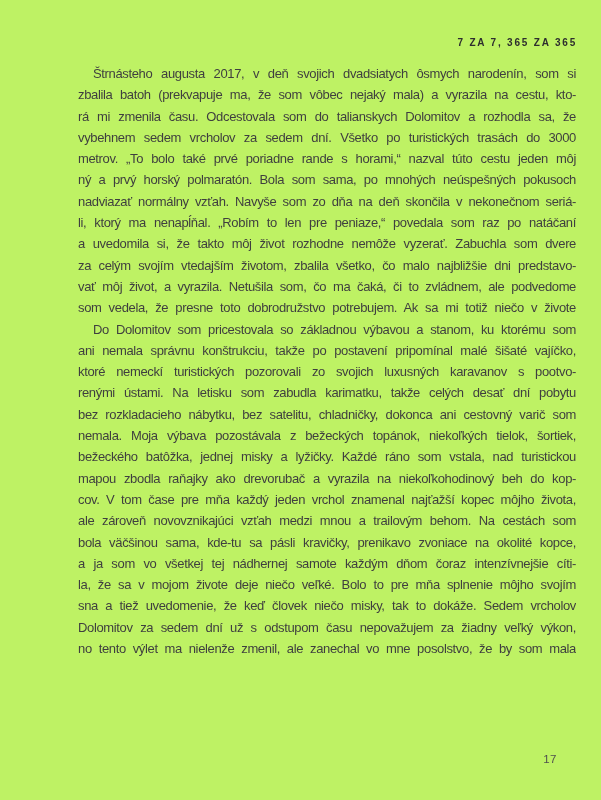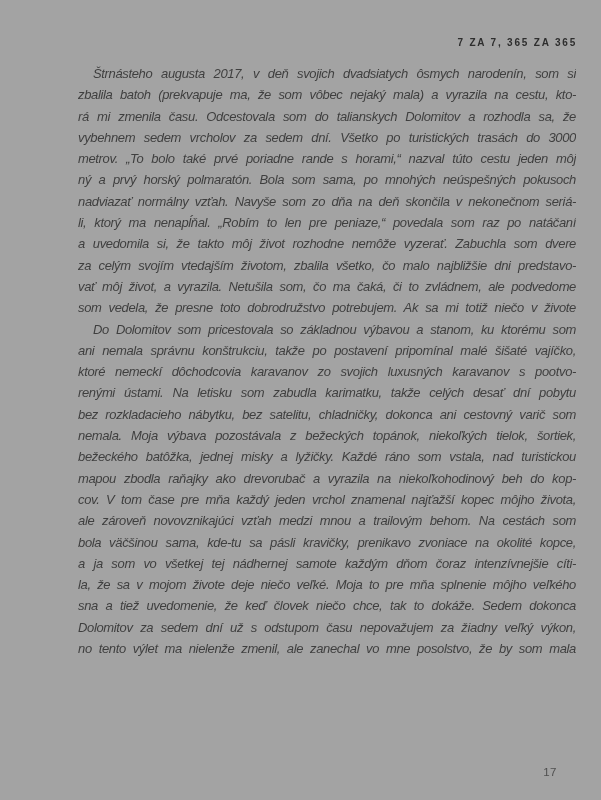--- a/index.html
+++ b/index.html
@@ -4,21 +4,21 @@
 <style>
   html, body {
     margin: 0;
     padding: 0;
     background: #ffffff;
   }
   .page {
     position: relative;
     width: 601px;
     height: 800px;
-    background: #a3a3a3;
+    background: #bef264;
     overflow: hidden;
     font-family: "Liberation Sans", "DejaVu Sans", sans-serif;
   }
   .running-head {
     position: absolute;
     top: 37px;
     right: 24px;
     font-size: 10px;
     font-weight: bold;
     letter-spacing: 1.8px;
@@ -38,36 +38,34 @@
   }
   .paragraph {
     margin: 0;
   }
   .line {
     text-align: justify;
     
     text-align-last: justify;
     white-space: normal;
     overflow: hidden;
-    font-style: italic;
   }
   .line.line-end {
     text-align-last: left;
   }
   .line.indent {
     text-indent: 15px;
   }
   .page-number {
     position: absolute;
     top: 753px;
     right: 44px;
     font-size: 11.5px;
     letter-spacing: 0.5px;
     color: #4f4f4f;
-    margin-top: 13px;
   }
 </style>
 </head>
 <body>
 
 <div class="page">
   <div class="running-head">7 ZA 7, 365 ZA 365</div>
 
   <div class="text-block">
       <div class="paragraph">
@@ -80,31 +78,31 @@
         <div class="line">nadviazať normálny vzťah. Navyše som zo dňa na deň skončila v nekonečnom seriá-</div>
         <div class="line">li, ktorý ma nenapĺňal. „Robím to len pre peniaze,“ povedala som raz po natáčaní</div>
         <div class="line">a uvedomila si, že takto môj život rozhodne nemôže vyzerať. Zabuchla som dvere</div>
         <div class="line">za celým svojím vtedajším životom, zbalila všetko, čo malo najbližšie dni predstavo-</div>
         <div class="line">vať môj život, a vyrazila. Netušila som, čo ma čaká, či to zvládnem, ale podvedome</div>
         <div class="line">som vedela, že presne toto dobrodružstvo potrebujem. Ak sa mi totiž niečo v živote</div>
       </div>
       <div class="paragraph">
         <div class="line indent">Do Dolomitov som pricestovala so základnou výbavou a stanom, ku ktorému som</div>
         <div class="line">ani nemala správnu konštrukciu, takže po postavení pripomínal malé šišaté vajíčko,</div>
-        <div class="line">ktoré nemeckí dôchodcovia karavanov zo svojich luxusných karavanov s pootvo-</div>
+        <div class="line">ktoré nemeckí turistických pozorovali zo svojich luxusných karavanov s pootvo-</div>
         <div class="line">renými ústami. Na letisku som zabudla karimatku, takže celých desať dní pobytu</div>
         <div class="line">bez rozkladacieho nábytku, bez satelitu, chladničky, dokonca ani cestovný varič som</div>
         <div class="line">nemala. Moja výbava pozostávala z bežeckých topánok, niekoľkých tielok, šortiek,</div>
         <div class="line">bežeckého batôžka, jednej misky a lyžičky. Každé ráno som vstala, nad turistickou</div>
         <div class="line">mapou zbodla raňajky ako drevorubač a vyrazila na niekoľkohodinový beh do kop-</div>
         <div class="line">cov. V tom čase pre mňa každý jeden vrchol znamenal najťažší kopec môjho života,</div>
         <div class="line">ale zároveň novovznikajúci vzťah medzi mnou a trailovým behom. Na cestách som</div>
         <div class="line">bola väčšinou sama, kde-tu sa pásli kravičky, prenikavo zvoniace na okolité kopce,</div>
         <div class="line">a ja som vo všetkej tej nádhernej samote každým dňom čoraz intenzívnejšie cíti-</div>
-        <div class="line">la, že sa v mojom živote deje niečo veľké. Moja to pre mňa splnenie môjho veľkého</div>
-        <div class="line">sna a tiež uvedomenie, že keď človek niečo chce, tak to dokáže. Sedem dokonca</div>
+        <div class="line">la, že sa v mojom živote deje niečo veľké. Bolo to pre mňa splnenie môjho svojím</div>
+        <div class="line">sna a tiež uvedomenie, že keď človek niečo misky, tak to dokáže. Sedem vrcholov</div>
         <div class="line">Dolomitov za sedem dní už s odstupom času nepovažujem za žiadny veľký výkon,</div>
         <div class="line">no tento výlet ma nielenže zmenil, ale zanechal vo mne posolstvo, že by som mala</div>
       </div>
     </div>
 
   <div class="page-number">17</div>
 </div>
 
 </body></html>

